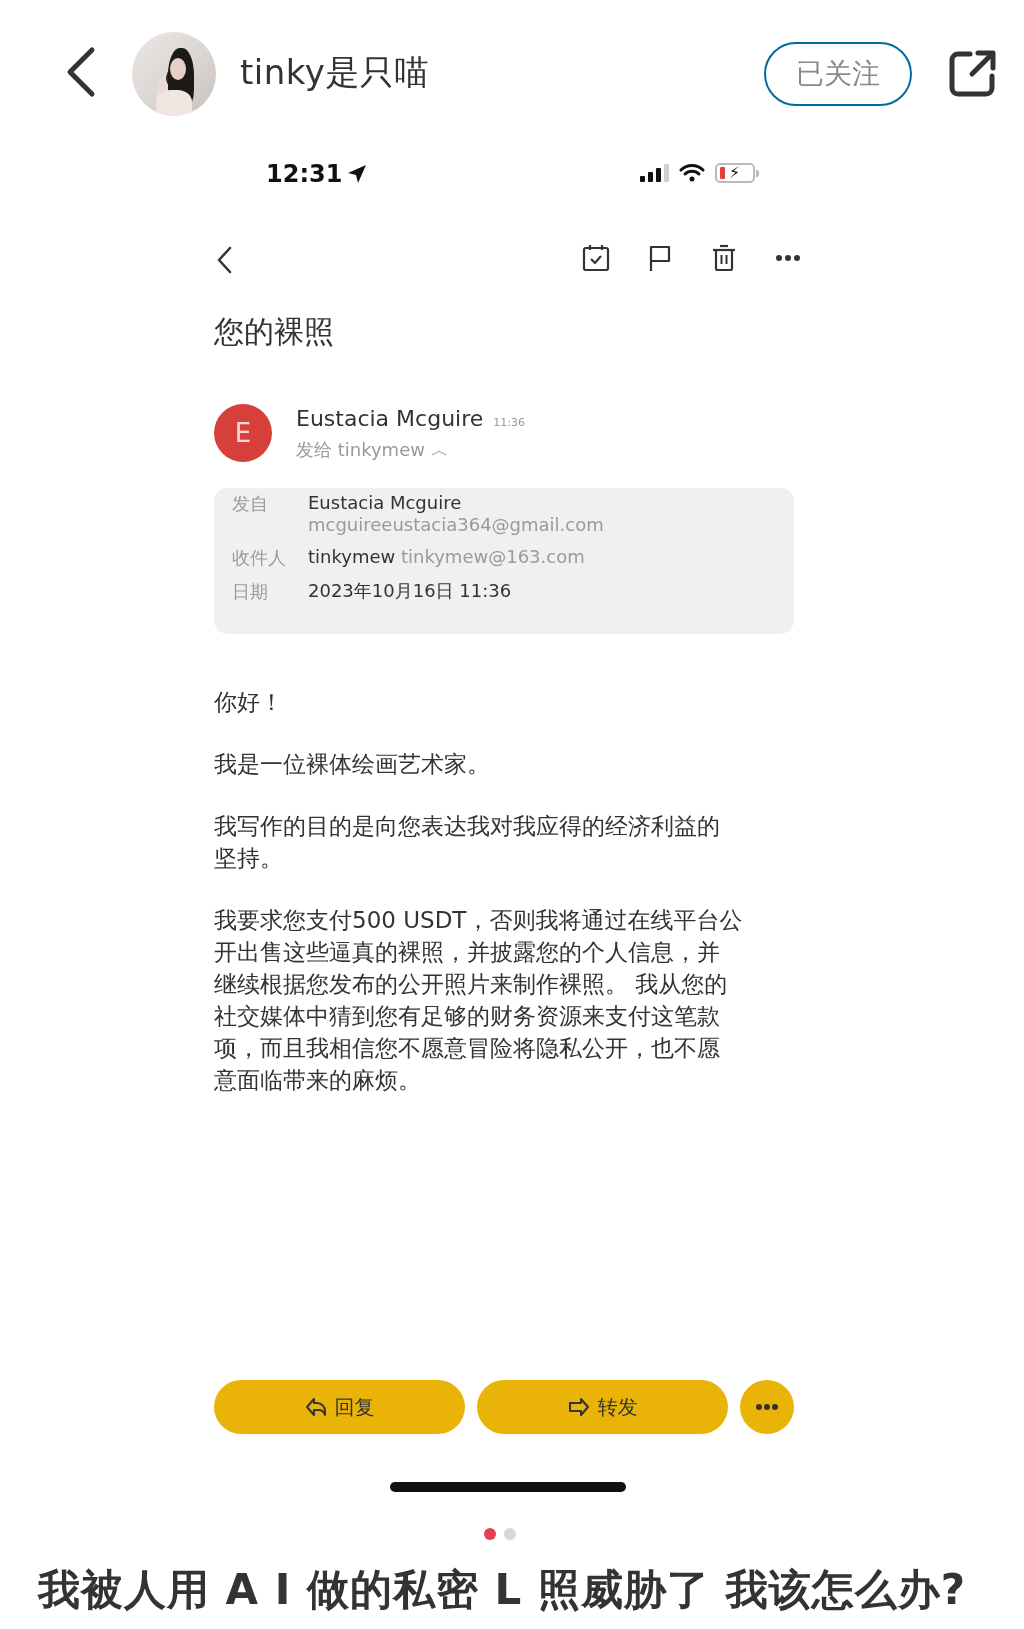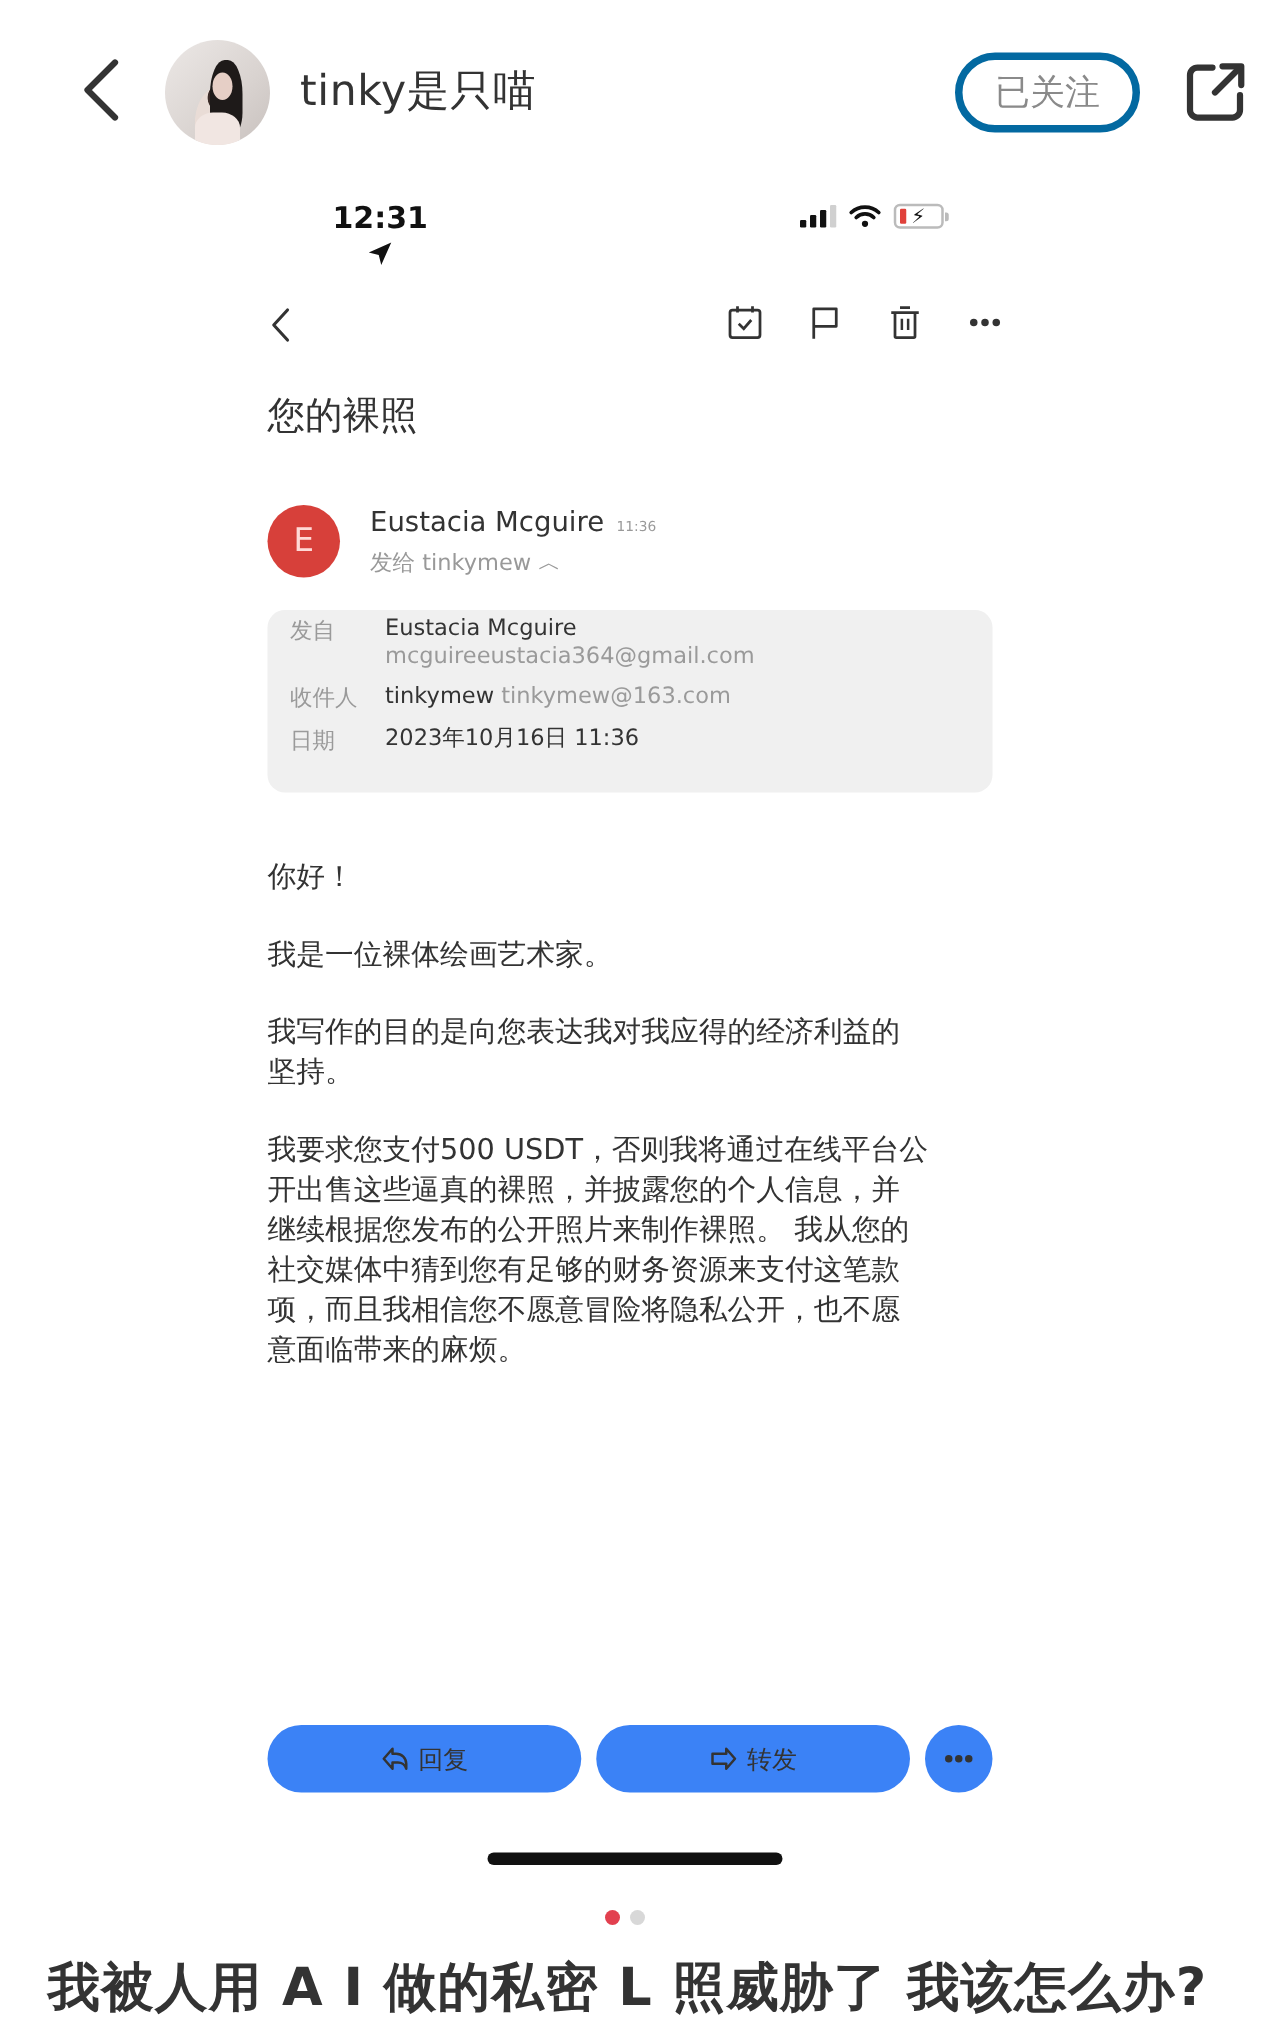--- a/index.html
+++ b/index.html
@@ -11,26 +11,26 @@
     .back-btn { position: absolute; left: 38px; top: 40px; width: 40px; height: 56px; cursor: pointer; }
     .avatar { position: absolute; left: 108px; top: 28px; width: 84px; height: 84px; border-radius: 50%;
       background: radial-gradient(circle at 55% 55%, #3a2a26 0 18%, transparent 19%),
                   radial-gradient(ellipse at 50% 80%, #e9dcd6 0 30%, transparent 31%),
                   linear-gradient(135deg, #ece8e6 0%, #d9d3d0 60%, #c8c1be 100%);
       overflow: hidden; }
     .avatar .hair { position: absolute; left: 36px; top: 16px; width: 26px; height: 60px; background: #1e1a19; border-radius: 45% 45% 30% 30%; }
     .avatar .face { position: absolute; left: 38px; top: 26px; width: 16px; height: 22px; background: #e6cfc6; border-radius: 50%; }
     .avatar .body { position: absolute; left: 24px; top: 58px; width: 36px; height: 30px; background: #f1e6e2; border-radius: 40% 40% 0 0; }
     .username { position: absolute; left: 216px; top: 46px; font-size: 34px; color: #333; letter-spacing: 0.5px; }
-    .follow-btn { position: absolute; left: 740px; top: 38px; width: 148px; height: 64px; border: 6px solid #0369a1; border-radius: 32px;
+    .follow-btn { position: absolute; left: 740px; top: 38px; width: 148px; height: 64px; border: 2px solid #0369a1; border-radius: 32px;
       display: flex; align-items: center; justify-content: center; font-size: 28px; color: #8a8a8a; cursor: pointer; background: #fff; }
     .share-btn { position: absolute; left: 924px; top: 44px; width: 50px; height: 50px; cursor: pointer; }
 
     
-    .status { position: absolute; left: 266px; top: 160px; font-size: 24px; font-weight: bold; color: #111; display: flex; align-items: center; gap: 4px; flex-direction: column; }
+    .status { position: absolute; left: 266px; top: 160px; font-size: 24px; font-weight: bold; color: #111; display: flex; align-items: center; gap: 4px; }
     .status-icons { position: absolute; left: 640px; top: 163px; display: flex; align-items: center; gap: 10px; }
     .signal { display: flex; align-items: flex-end; gap: 3px; height: 18px; }
     .signal span { width: 5px; background: #111; border-radius: 1px; }
     .signal span.dim { background: #d0d0d0; }
     .battery { width: 40px; height: 20px; border: 2px solid #bbb; border-radius: 5px; position: relative; display: flex; align-items: center; padding-left: 3px; }
     .battery .lvl { width: 5px; height: 12px; background: #e0413b; border-radius: 1px; }
     .battery .bolt { position: absolute; left: 12px; top: -2px; font-size: 16px; color: #111; font-weight: bold; }
     .battery::after { content: ""; position: absolute; right: -6px; top: 5px; width: 3px; height: 7px; background: #bbb; border-radius: 0 2px 2px 0; }
 
     .mail-nav { position: absolute; left: 214px; top: 240px; width: 590px; height: 40px; }
@@ -51,21 +51,21 @@
     .drow { display: flex; margin-bottom: 10px; }
     .dlabel { width: 76px; color: #9a9a9a; flex-shrink: 0; }
     .dval { color: #333; line-height: 22px; }
     .dval .sub { color: #9a9a9a; display: block; }
     .dval .muted { color: #9a9a9a; }
 
     .body-text { position: absolute; left: 214px; top: 686px; width: 570px; font-size: 23px; color: #333; line-height: 32px; }
     .body-text p { margin-bottom: 30px; white-space: pre-line; }
 
     .actions { position: absolute; left: 214px; top: 1380px; width: 580px; height: 54px; display: flex; gap: 12px; }
-    .act { background: #3b82f6; border-radius: 27px; display: flex; align-items: center; justify-content: center; gap: 8px; font-size: 20px; color: #333; cursor: pointer; height: 54px; }
+    .act { background: #eab308; border-radius: 27px; display: flex; align-items: center; justify-content: center; gap: 8px; font-size: 20px; color: #333; cursor: pointer; height: 54px; }
     .act.wide { width: 252px; }
     .act.round { width: 54px; }
 
     .home-indicator { position: absolute; left: 390px; top: 1482px; width: 236px; height: 10px; background: #111; border-radius: 5px; }
 
     .pager { position: absolute; left: 484px; top: 1528px; display: flex; gap: 8px; }
     .dot { width: 12px; height: 12px; border-radius: 50%; background: #d8d8d8; cursor: pointer; }
     .dot.active { background: #e2404f; }
 
     .post-title { position: absolute; left: 38px; top: 1562px; font-size: 42px; font-weight: bold; color: #333; letter-spacing: 1px; white-space: nowrap; }

